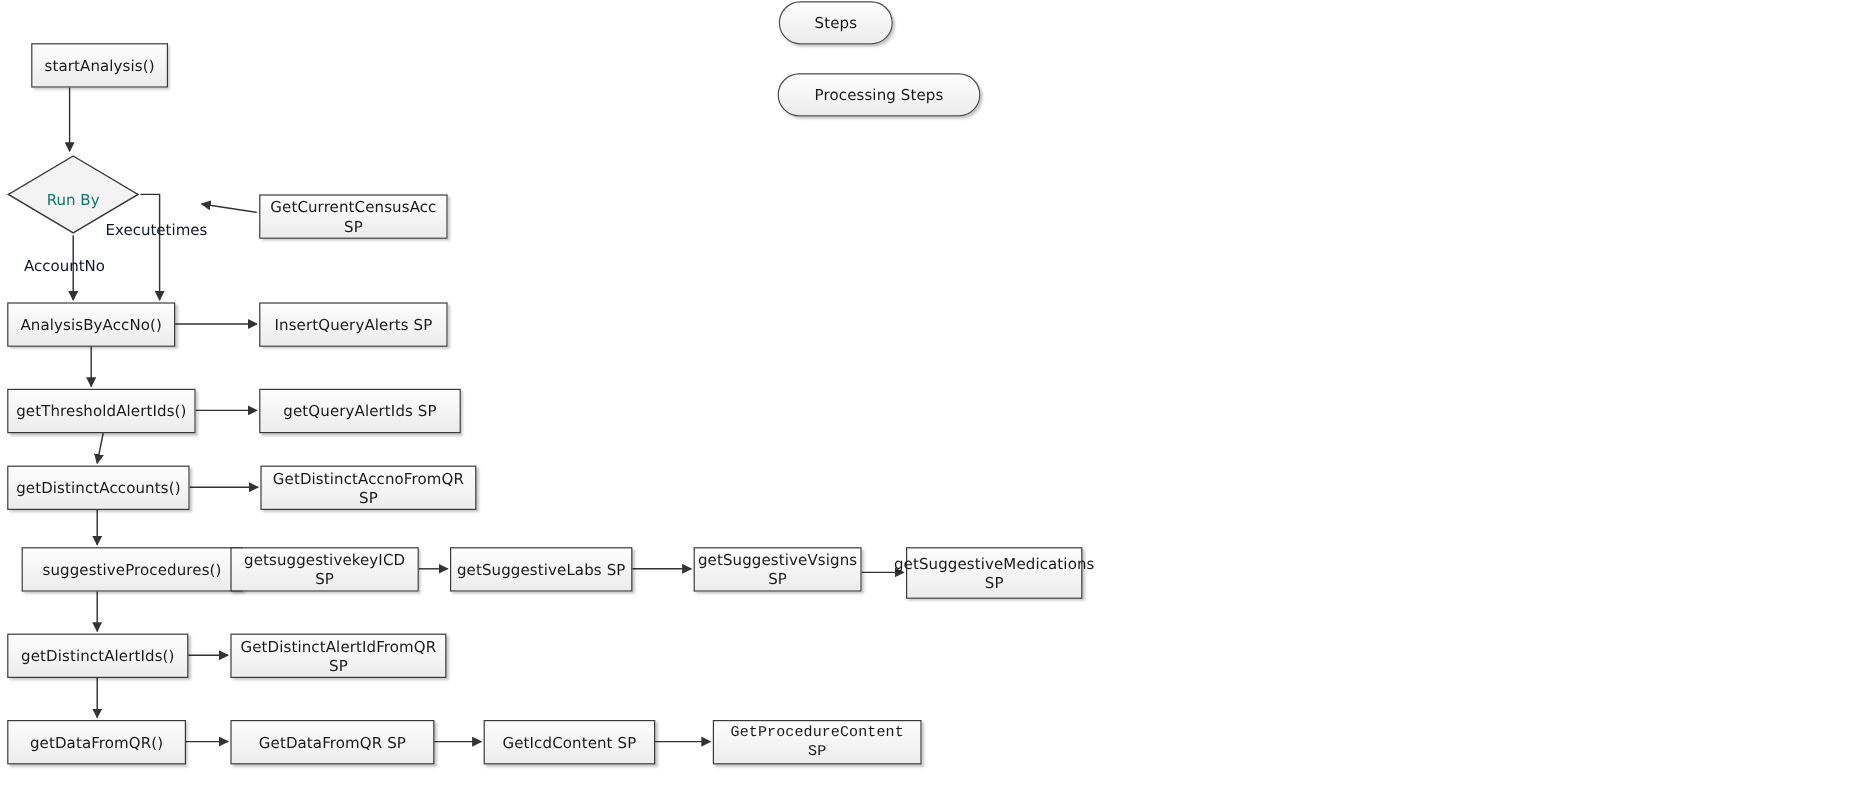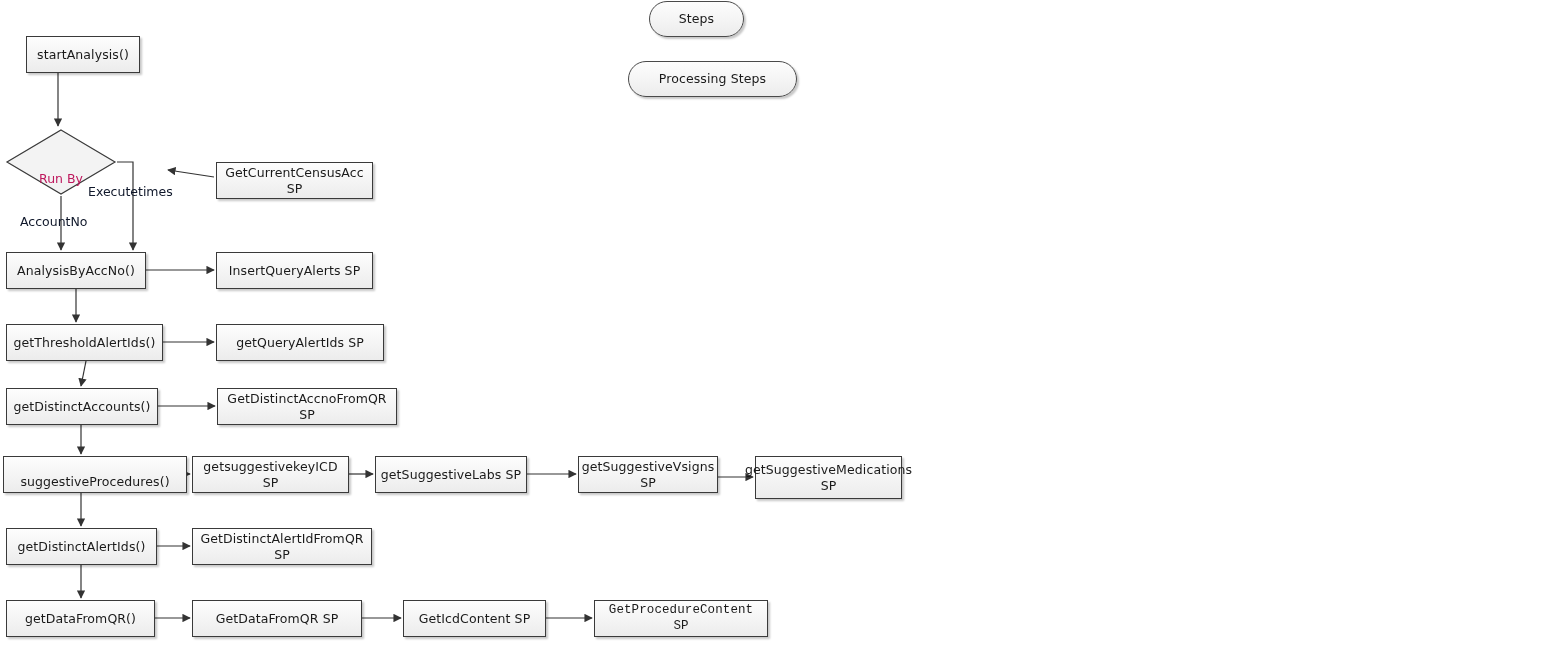--- a/index.html
+++ b/index.html
@@ -47,28 +47,28 @@
   .node.pill {
     border-radius: 999px;
     border: 1px solid #4a4a4a;
   }
   .diamond-wrap {
     position: absolute;
   }
   .diamond-wrap svg { display: block; }
   .diamond-label {
     position: absolute;
-    left: 0; top: 16px;
+    left: 0; top: 4px;
     width: 100%;
     height: 100%;
     display: flex;
     align-items: center;
     justify-content: center;
     font-size: 12.5px;
-    color: #be185d;
+    color: #0f766e;
   }
   .edge-label {
     position: absolute;
     font-size: 12.5px;
     color: #0f172a;
     white-space: nowrap;
   }
 </style>
 </head>
 <body>
@@ -121,21 +121,21 @@
 
       <path d="M 362 618 L 401 618"></path>
 
       <path d="M 546 618 L 592 618"></path>
     </g>
   </svg>
 
   <div class="node pill" style="left:649px; top:1px; width:95px; height:36px;">
     <span>Steps</span>
   </div>
-  <div class="node pill" style="left:628px; top:61px; width:169px; height:36px;">
+  <div class="node pill" style="left:648px; top:61px; width:169px; height:36px;">
     <span>Processing Steps</span>
   </div>
 
   <div class="node process" style="left:6px; top:36px; width:114px; height:37px;margin-left:20px;">
     <span>startAnalysis()</span>
   </div>
 
   <div class="diamond-wrap" style="left:5px; top:128px; width:112px; height:68px;">
     <svg width="112" height="68" viewBox="0 0 112 68">
       <polygon points="56,2 110,34 56,66 2,34" fill="#f3f3f3" stroke="#3a3a3a" stroke-width="1.2"></polygon>
@@ -164,21 +164,21 @@
     <span>getQueryAlertIds SP</span>
   </div>
 
   <div class="node process" style="left:6px; top:388px; width:152px; height:37px;">
     <span>getDistinctAccounts()</span>
   </div>
   <div class="node process" style="left:217px; top:388px; width:180px; height:37px;">
     <span>GetDistinctAccnoFromQR SP</span>
   </div>
 
-  <div class="node process" style="left:3px; top:456px; width:184px; height:37px;align-items:flex-end;">
+  <div class="node process" style="left:18px; top:456px; width:184px; height:37px;">
     <span>suggestiveProcedures()</span>
   </div>
   <div class="node process" style="left:192px; top:456px; width:157px; height:37px;">
     <span>getsuggestivekeyICD SP</span>
   </div>
   <div class="node process" style="left:375px; top:456px; width:152px; height:37px;">
     <span>getSuggestiveLabs SP</span>
   </div>
   <div class="node process" style="left:578px; top:456px; width:140px; height:37px;">
     <span>getSuggestiveVsigns SP</span>

